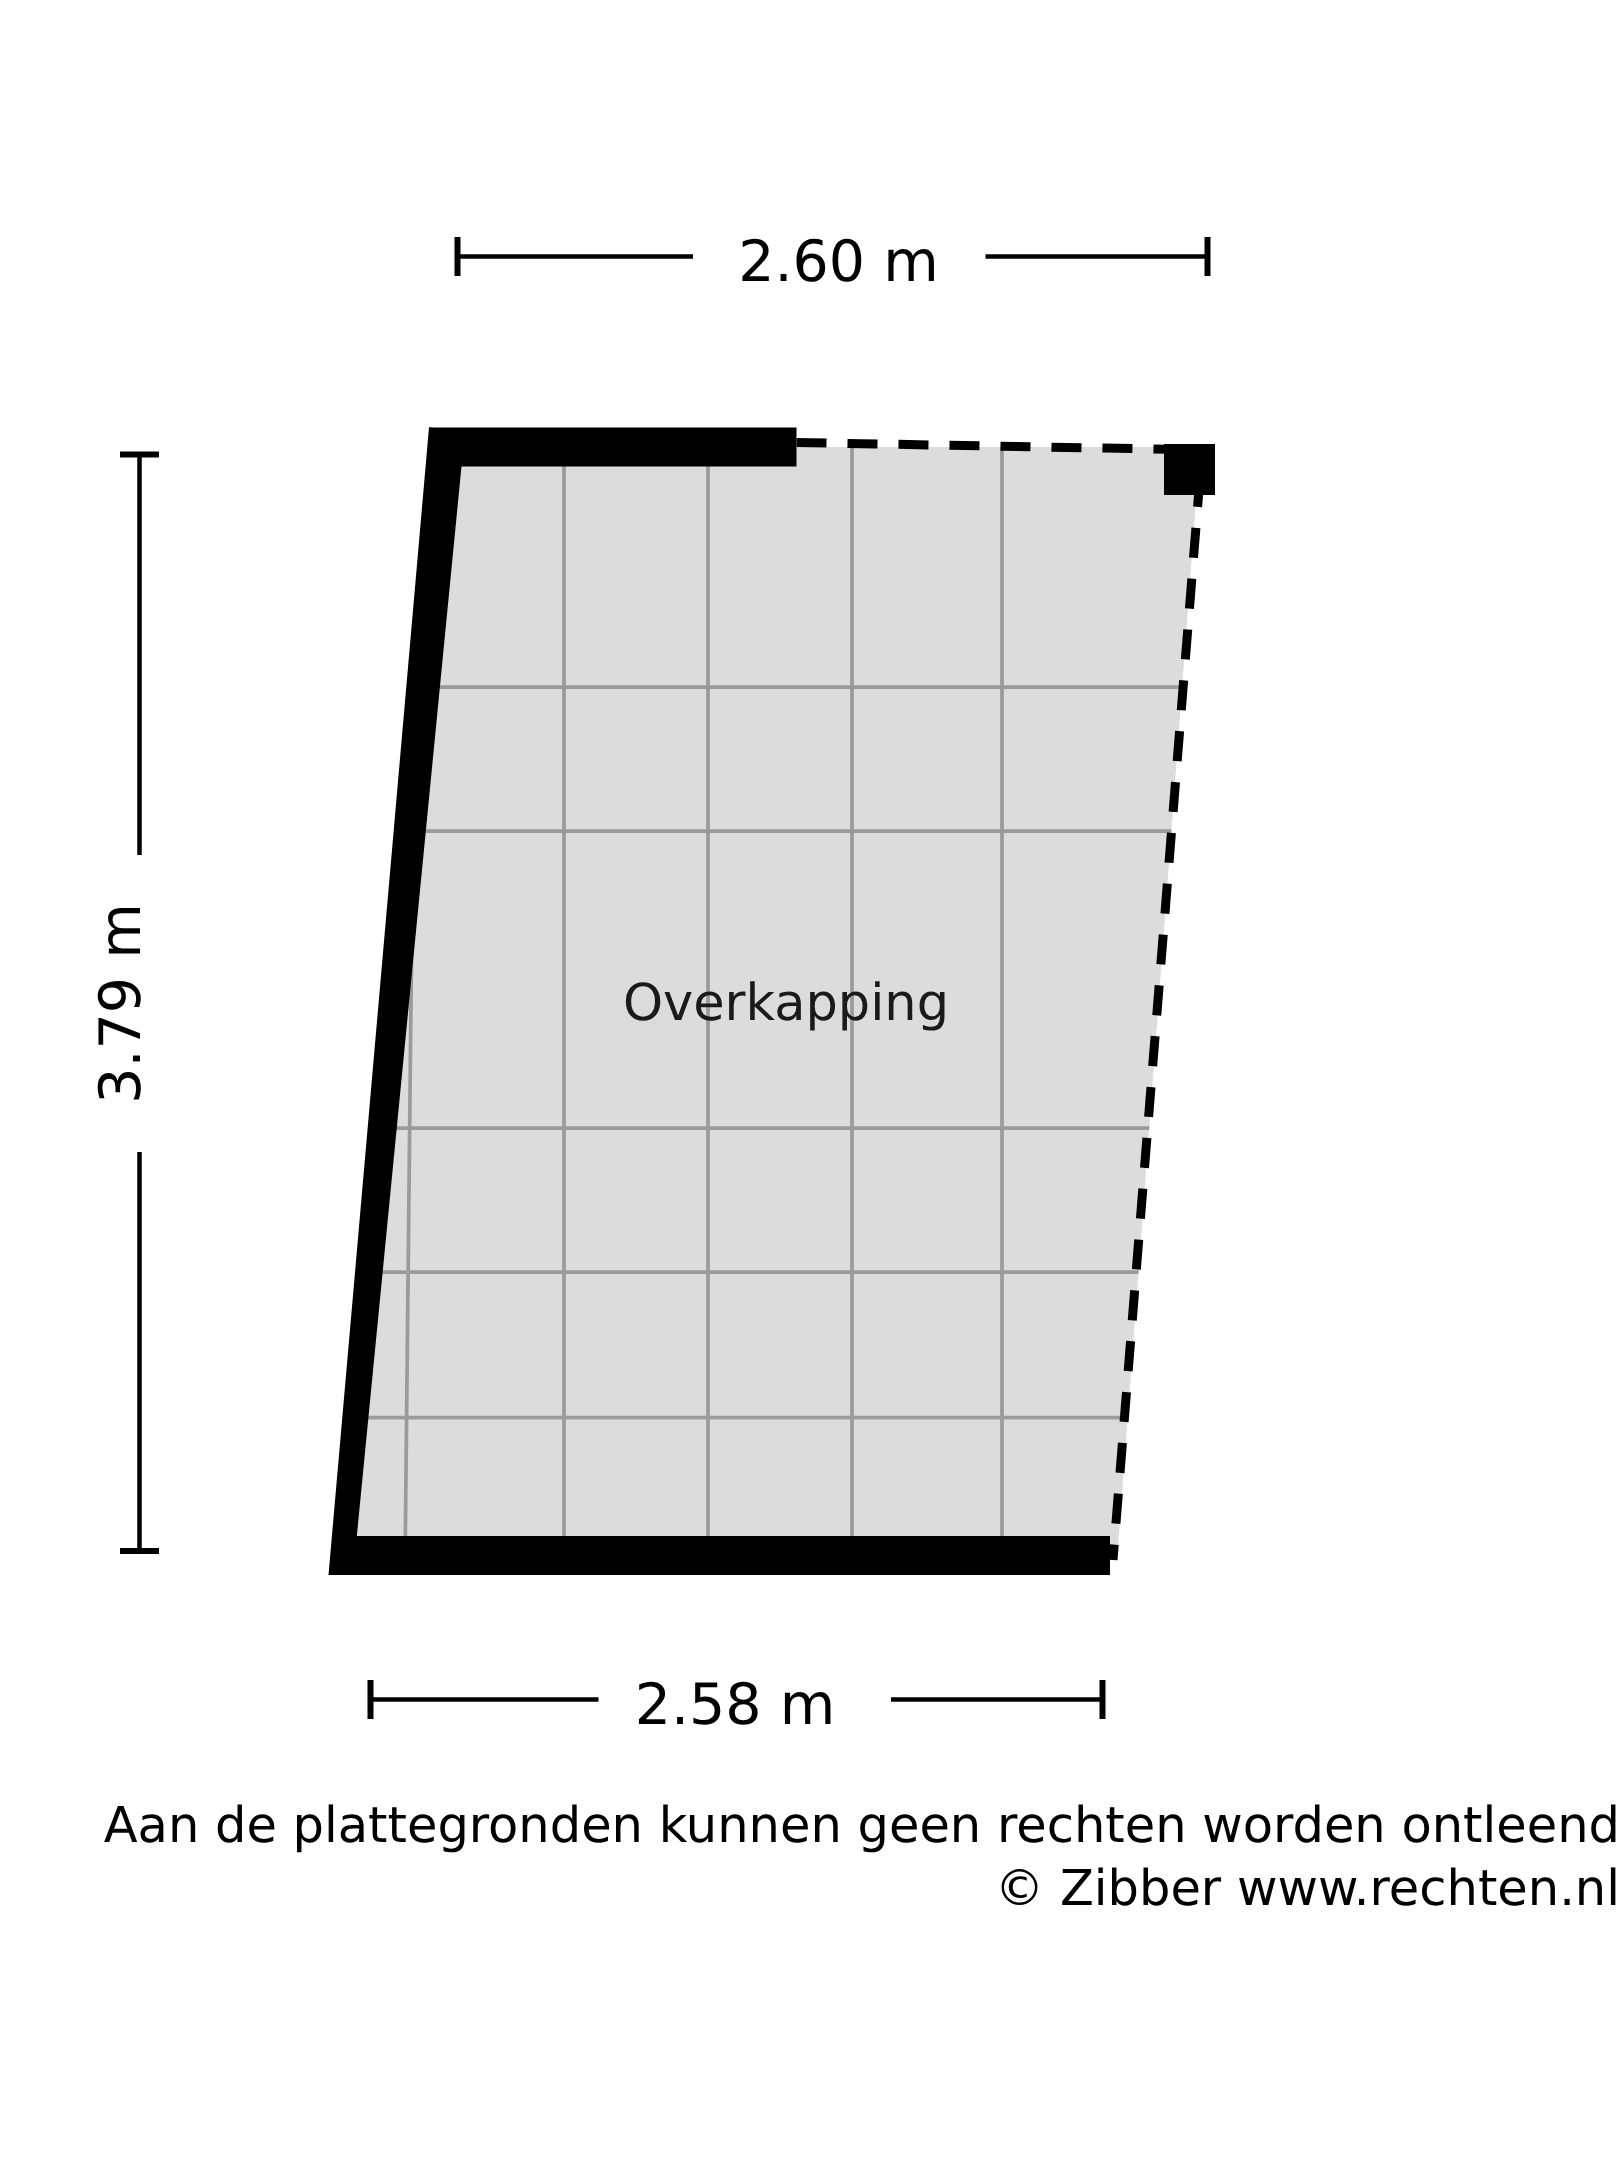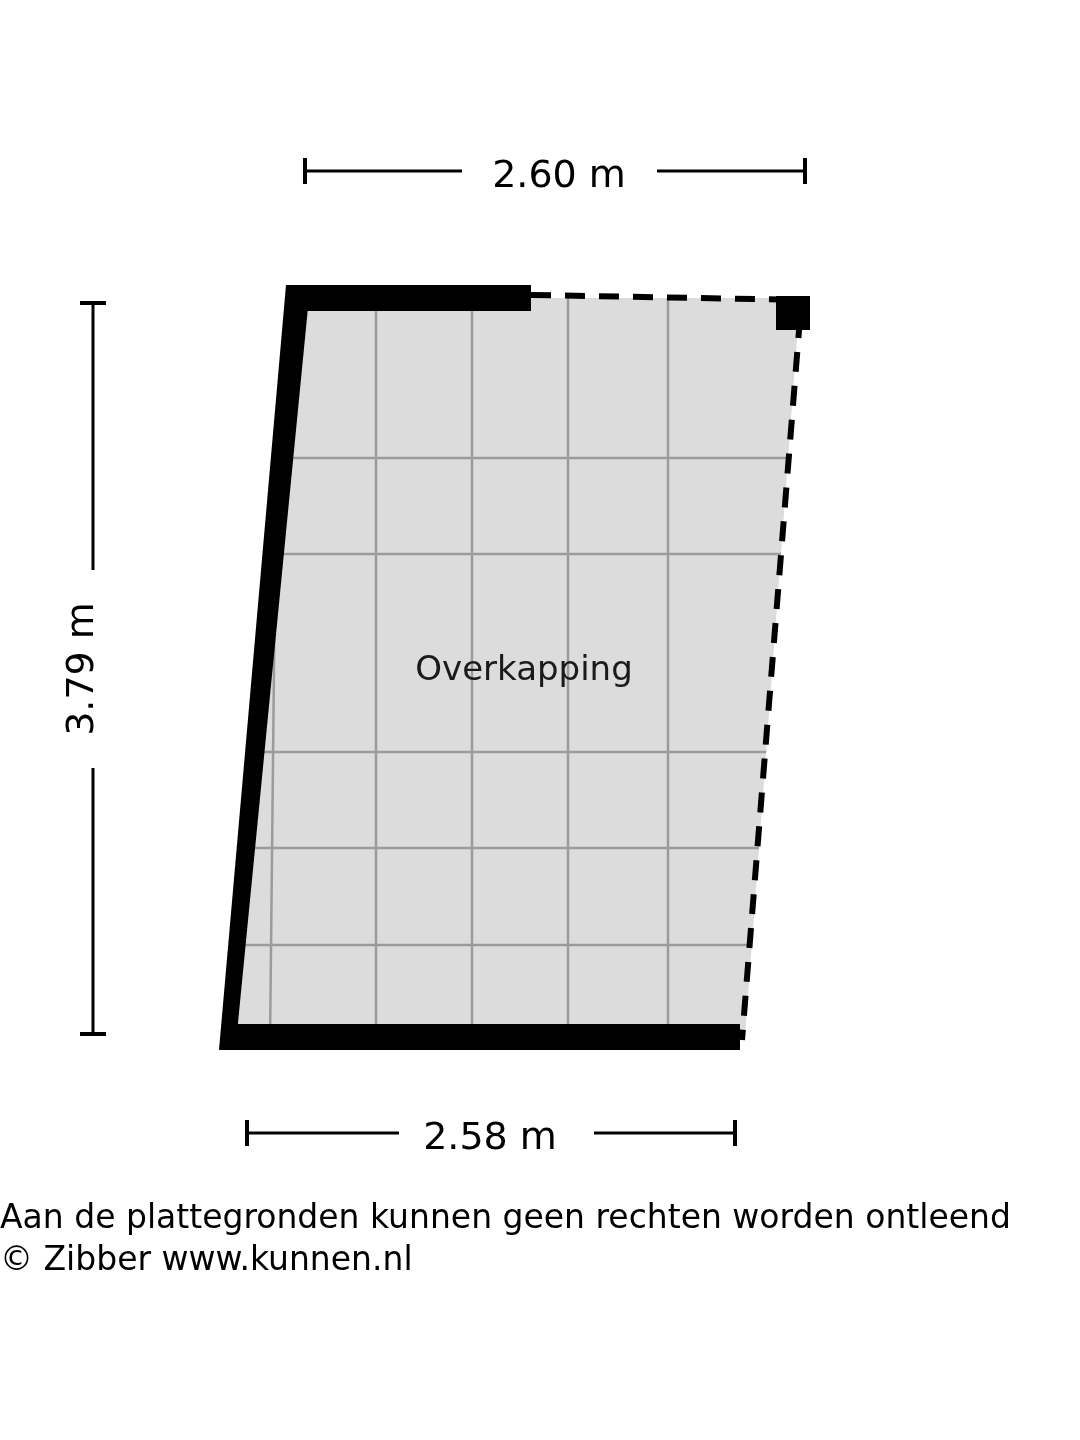--- a/index.html
+++ b/index.html
@@ -30,21 +30,21 @@
   .room-label {
     font-size: 34px;
     fill: #1a1a1a;
     font-family: "DejaVu Sans", sans-serif;
   }
   .footer {
     position: absolute;
     left: 0;
     top: 1196px;
     width: 1080px;
-    text-align: left;
+    text-align: right;
     font-size: 33px;
     line-height: 1.28;
     color: #000000;
     font-family: "DejaVu Sans", sans-serif;
   }
   .footer div {
     white-space: nowrap;
   }
 </style>
 </head>
@@ -112,14 +112,14 @@
     <path d="M 800,318 L 742,1040" fill="none" stroke="#000000" stroke-width="6" stroke-dasharray="20 14" stroke-linecap="butt"></path>
   </g>
 
   <rect x="776" y="296" width="34" height="34" fill="#000000"></rect>
 
   <text class="room-label" x="524" y="680" text-anchor="middle">Overkapping</text>
 </svg>
 
 <div class="footer">
   <div>Aan de plattegronden kunnen geen rechten worden ontleend</div>
-  <div>© Zibber www.kunnen.nl</div>
+  <div>© Zibber www.rechten.nl</div>
 </div>
 
 </body></html>

